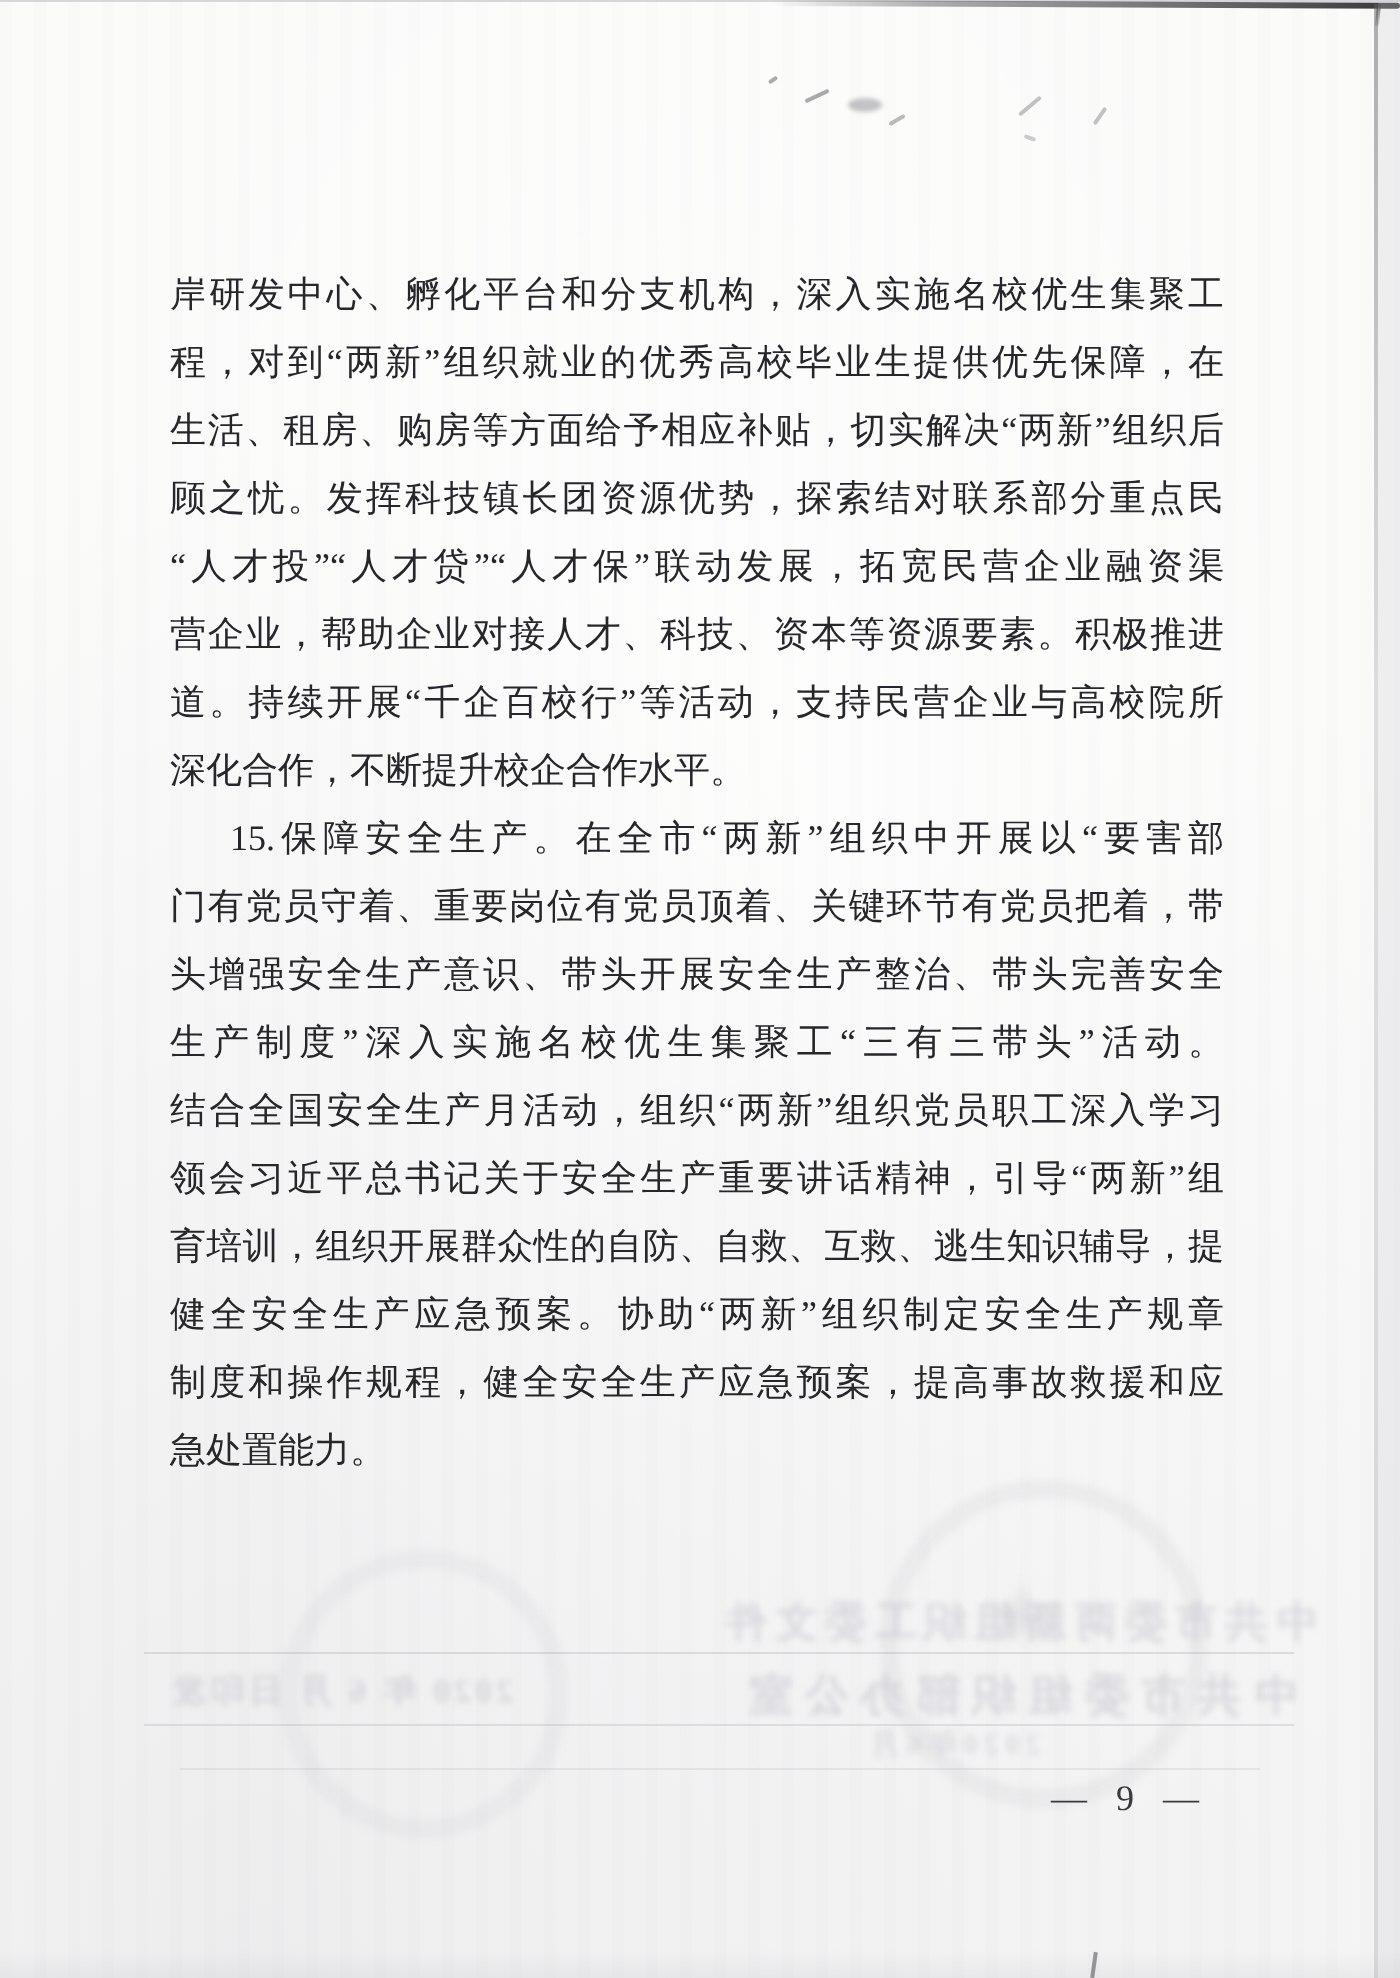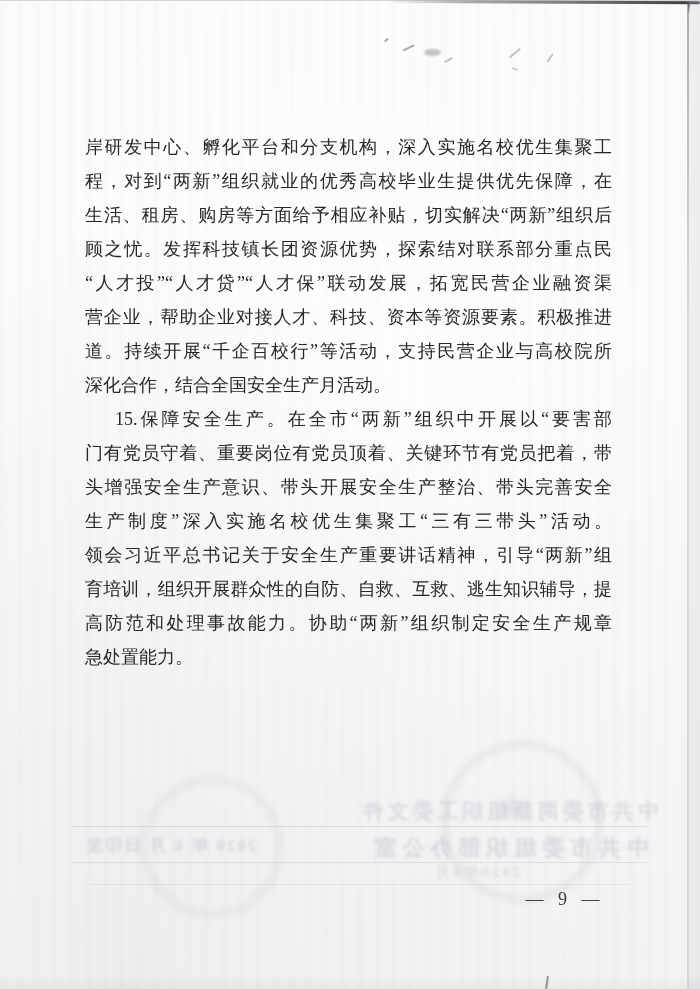--- a/index.html
+++ b/index.html
@@ -104,26 +104,28 @@
 <div class="bleed" style="left:84px;top:834px;font-size:17px;letter-spacing:2px;opacity:.6;">2020 年 6 月 日印发</div>
 
 <div class="text-block">
     <div class="line j">岸研发中心、孵化平台和分支机构，深入实施名校优生集聚工</div>
     <div class="line j">程，对到“两新”组织就业的优秀高校毕业生提供优先保障，在</div>
     <div class="line j">生活、租房、购房等方面给予相应补贴，切实解决“两新”组织后</div>
     <div class="line j">顾之忧。发挥科技镇长团资源优势，探索结对联系部分重点民</div>
     <div class="line j">“人才投”“人才贷”“人才保”联动发展，拓宽民营企业融资渠</div>
     <div class="line j">营企业，帮助企业对接人才、科技、资本等资源要素。积极推进</div>
     <div class="line j">道。持续开展“千企百校行”等活动，支持民营企业与高校院所</div>
-    <div class="line">深化合作，结合全国安全生产月活动。</div>
+    <div class="line">深化合作，不断提升校企合作水平。</div>
     <div class="line j ind"><b>15.保障安全生产。</b>在全市“两新”组织中开展以“要害部</div>
     <div class="line j">门有党员守着、重要岗位有党员顶着、关键环节有党员把着，带</div>
     <div class="line j">头增强安全生产意识、带头开展安全生产整治、带头完善安全</div>
     <div class="line j">生产制度”深入实施名校优生集聚工“三有三带头”活动。</div>
+    <div class="line j">结合全国安全生产月活动，组织“两新”组织党员职工深入学习</div>
     <div class="line j">领会习近平总书记关于安全生产重要讲话精神，引导“两新”组</div>
     <div class="line j">育培训，组织开展群众性的自防、自救、互救、逃生知识辅导，提</div>
-    <div class="line j">高防范和处理事故能力。协助“两新”组织制定安全生产规章</div>
+    <div class="line j">健全安全生产应急预案。协助“两新”组织制定安全生产规章</div>
+    <div class="line j">制度和操作规程，健全安全生产应急预案，提高事故救援和应</div>
     <div class="line">急处置能力。</div>
   </div>
 
 <div class="page-number">— 9 —</div>
 
 <div class="crease" style="left:546px;top:976px;width:2px;height:13px;transform:rotate(8deg);"></div>
 
 </body></html>

